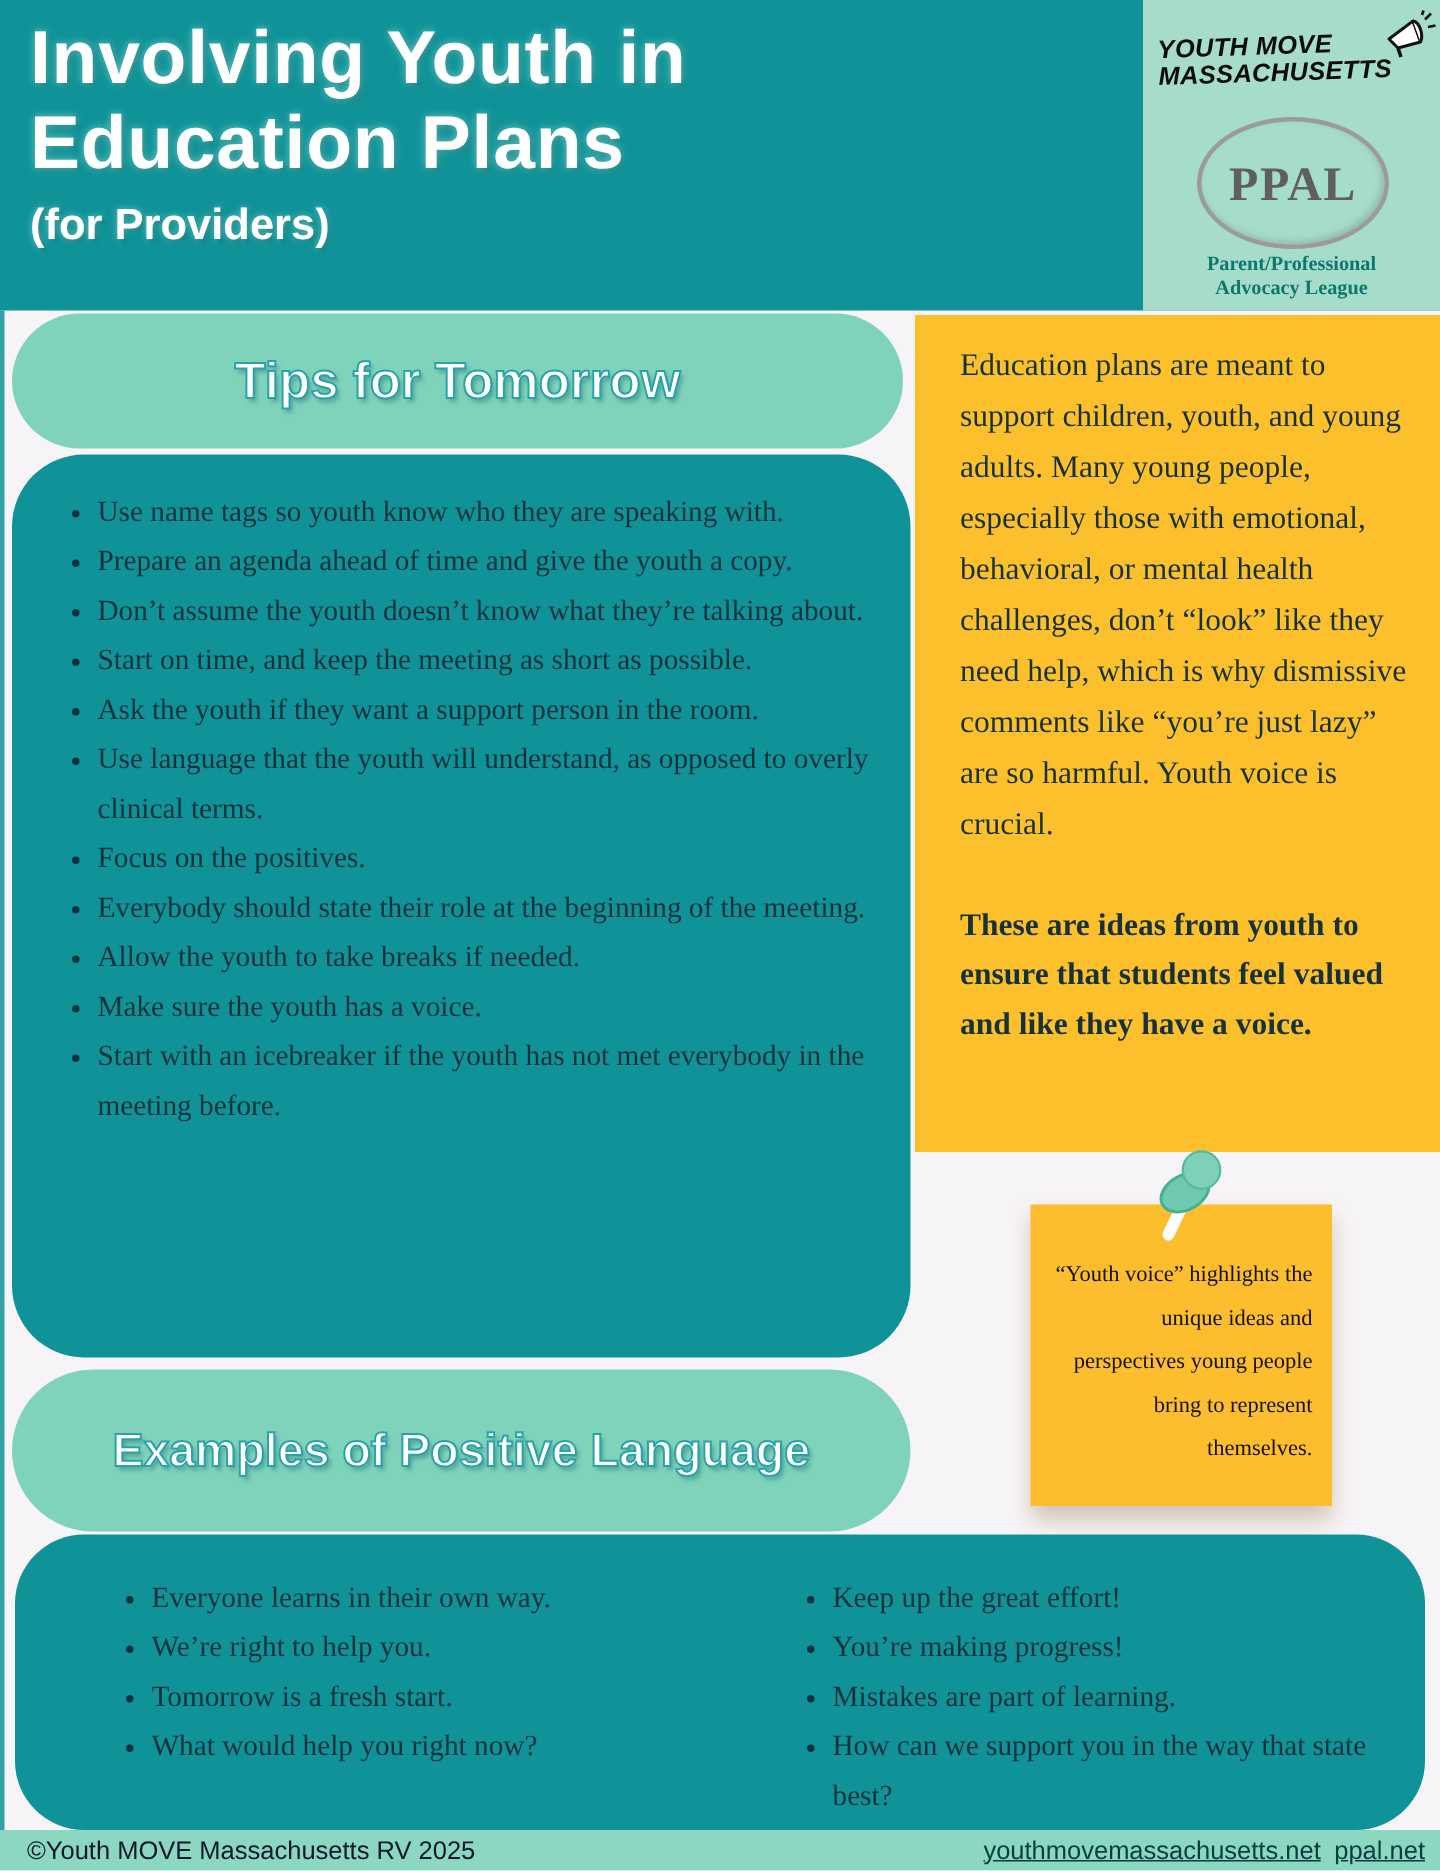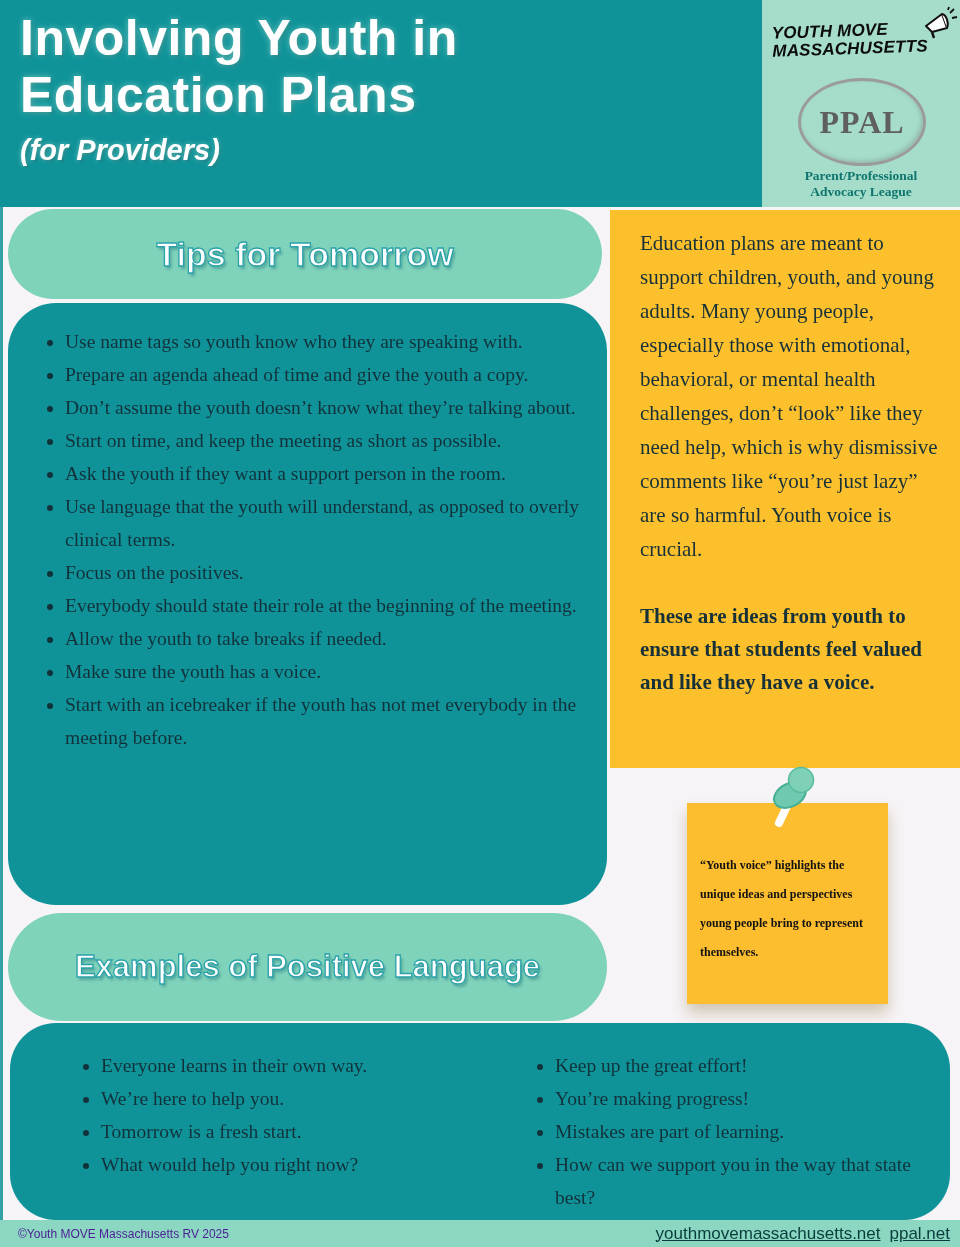--- a/index.html
+++ b/index.html
@@ -6,21 +6,21 @@
   body{width:960px;height:1247px;position:relative;background:#f7f4f7;
        font-family:"Liberation Sans",sans-serif;overflow:hidden;}
   .abs{position:absolute;}
 
   
   .header{left:0;top:0;width:960px;height:207px;background:#0f9399;}
   .title{left:20px;top:10px;width:730px;color:#ffffff;font-weight:700;
          font-size:50px;line-height:57px;letter-spacing:.5px;
          text-shadow:0 0 6px rgba(190,240,225,.55),2px 2px 3px rgba(0,70,70,.30);}
   .subtitle{left:20px;top:134px;color:#ffffff;font-weight:700;font-size:29px;
-            text-shadow:0 0 5px rgba(190,240,225,.5),2px 2px 2px rgba(0,70,70,.3);font-style:italic;}
+            text-shadow:0 0 5px rgba(190,240,225,.5),2px 2px 2px rgba(0,70,70,.3);}
   .logo-panel{left:762px;top:0;width:198px;height:207px;background:#a5ddca;}
   .ym-logo{left:10px;top:22px;width:158px;color:#0c0c0c;font-weight:900;
            font-style:italic;font-size:17px;line-height:18px;letter-spacing:.2px;
            transform:rotate(-2deg);}
   .mega{left:158px;top:6px;}
   .ppal-ellipse{left:36px;top:78px;width:122px;height:82px;border:3px solid #9b9b9b;
                 border-radius:50%;display:flex;align-items:center;justify-content:center;
                 box-shadow:inset -2px -2px 4px rgba(120,120,120,.35);}
   .ppal-acronym{font-family:"Liberation Serif",serif;font-weight:700;font-size:32px;
                 color:#5f5f5f;letter-spacing:1px;}
@@ -54,30 +54,30 @@
   .intro-box{left:610px;top:210px;width:350px;height:558px;background:#fdc02d;}
   .intro-box p{margin:0;padding:0 22px 0 30px;font-family:"Liberation Serif",serif;
                font-size:21px;line-height:34px;color:#173138;}
   .intro-p1{padding-top:16px!important;}
   .intro-p2{margin-top:34px!important;font-weight:700;line-height:33px!important;}
 
   
   .note{left:687px;top:803px;width:201px;height:201px;background:#fcbd2e;
         box-shadow:0 9px 14px rgba(120,90,20,.30);display:flex;align-items:center;
         justify-content:center;}
-  .note-text{padding:10px 13px 0 13px;text-align:left;
-             font-family:"Liberation Serif",serif;font-weight:700;font-size:12px;
+  .note-text{padding:10px 13px 0 13px;text-align:right;
+             font-family:"Liberation Serif",serif;font-weight:400;font-size:15px;
              line-height:29px;color:#121212;}
   .pin{left:764px;top:766px;}
 
   
   .footer{left:0;top:1220px;width:960px;height:27px;background:#8bd7c2;
           display:flex;align-items:center;justify-content:space-between;
           padding:0 10px 0 18px;box-sizing:border-box;}
-  .footer-copy{font-size:12px;color:#4c1d95;font-weight:400;}
+  .footer-copy{font-size:17px;color:#0f172a;font-weight:400;}
   .footer-links{display:flex;gap:9px;}
   .footer-links a{font-size:17px;color:#093d3d;text-decoration:underline;}
 
   .left-edge{left:0;top:207px;width:3px;height:1013px;background:#0f9399;opacity:.85;}
 </style>
 </head>
 <body>
 
 <div class="abs header">
   <div class="abs title">
@@ -149,21 +149,21 @@
     <circle cx="37" cy="14" r="12.5" fill="#7ed0b7" stroke="#55bba0" stroke-width="1.5"></circle>
   </svg>
 </span>
 
 <div class="abs pill examples-pill">
   <span class="pill-heading">Examples of Positive Language</span>
 </div>
 <div class="abs teal-box bottom-box">
   <ul class="serif-li abs col-left">
       <li>Everyone learns in their own way.</li>
-      <li>We’re here to help you.</li>
+      <li>We’re right to help you.</li>
       <li>Tomorrow is a fresh start.</li>
       <li>What would help you right now?</li>
     </ul>
   <ul class="serif-li abs col-right">
       <li>Keep up the great effort!</li>
       <li>You’re making progress!</li>
       <li>Mistakes are part of learning.</li>
       <li>How can we support you in the way that state best?</li>
     </ul>
 </div>

